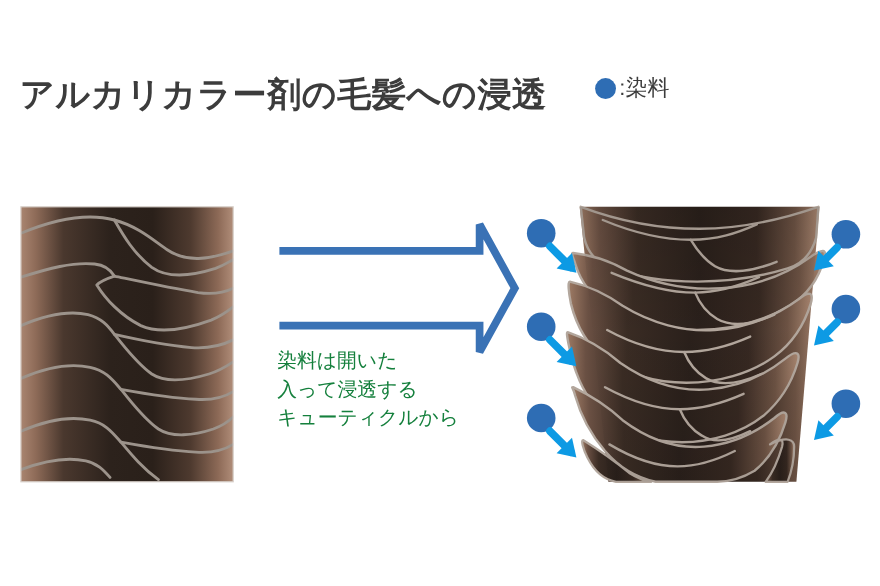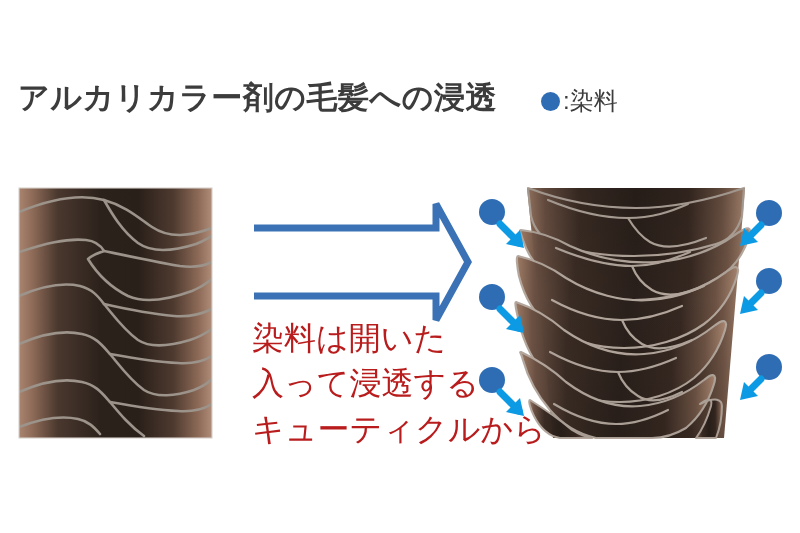--- a/index.html
+++ b/index.html
@@ -16,23 +16,23 @@
     width: 800px;
     height: 533px;
     background: #ffffff;
     overflow: hidden;
   }
 
   
   #header {
     position: absolute;
     left: 18px;
-    top: 82px;
+    top: 70px;
     display: flex;
-    align-items: flex-end;
+    align-items: flex-start;
   }
   #page-title {
     font-size: 31px;
     font-weight: bold;
     color: #3c3c3c;
     letter-spacing: 0.5px;
     white-space: nowrap;
     line-height: 1;
   }
   #legend {
@@ -42,36 +42,36 @@
     white-space: nowrap;
   }
   #legend-dot {
     width: 19px;
     height: 19px;
     border-radius: 50%;
     background: #2e6db4;
     display: inline-block;
   }
   #legend-label {
-    font-size: 24px;
+    font-size: 20px;
     color: #3c3c3c;
     margin-left: 3px;
     line-height: 1;
   }
 
   
   #caption {
     position: absolute;
     left: 252px;
     top: 316px;
     width: 230px;
   }
   #caption .cap-line {
-    font-size: 32px;
-    color: #b91c1c;
+    font-size: 18px;
+    color: #15803d;
     line-height: 1.42;
     white-space: nowrap;
   }
 
   
   .svg-layer {
     position: absolute;
     left: 0;
     top: 0;
   }

